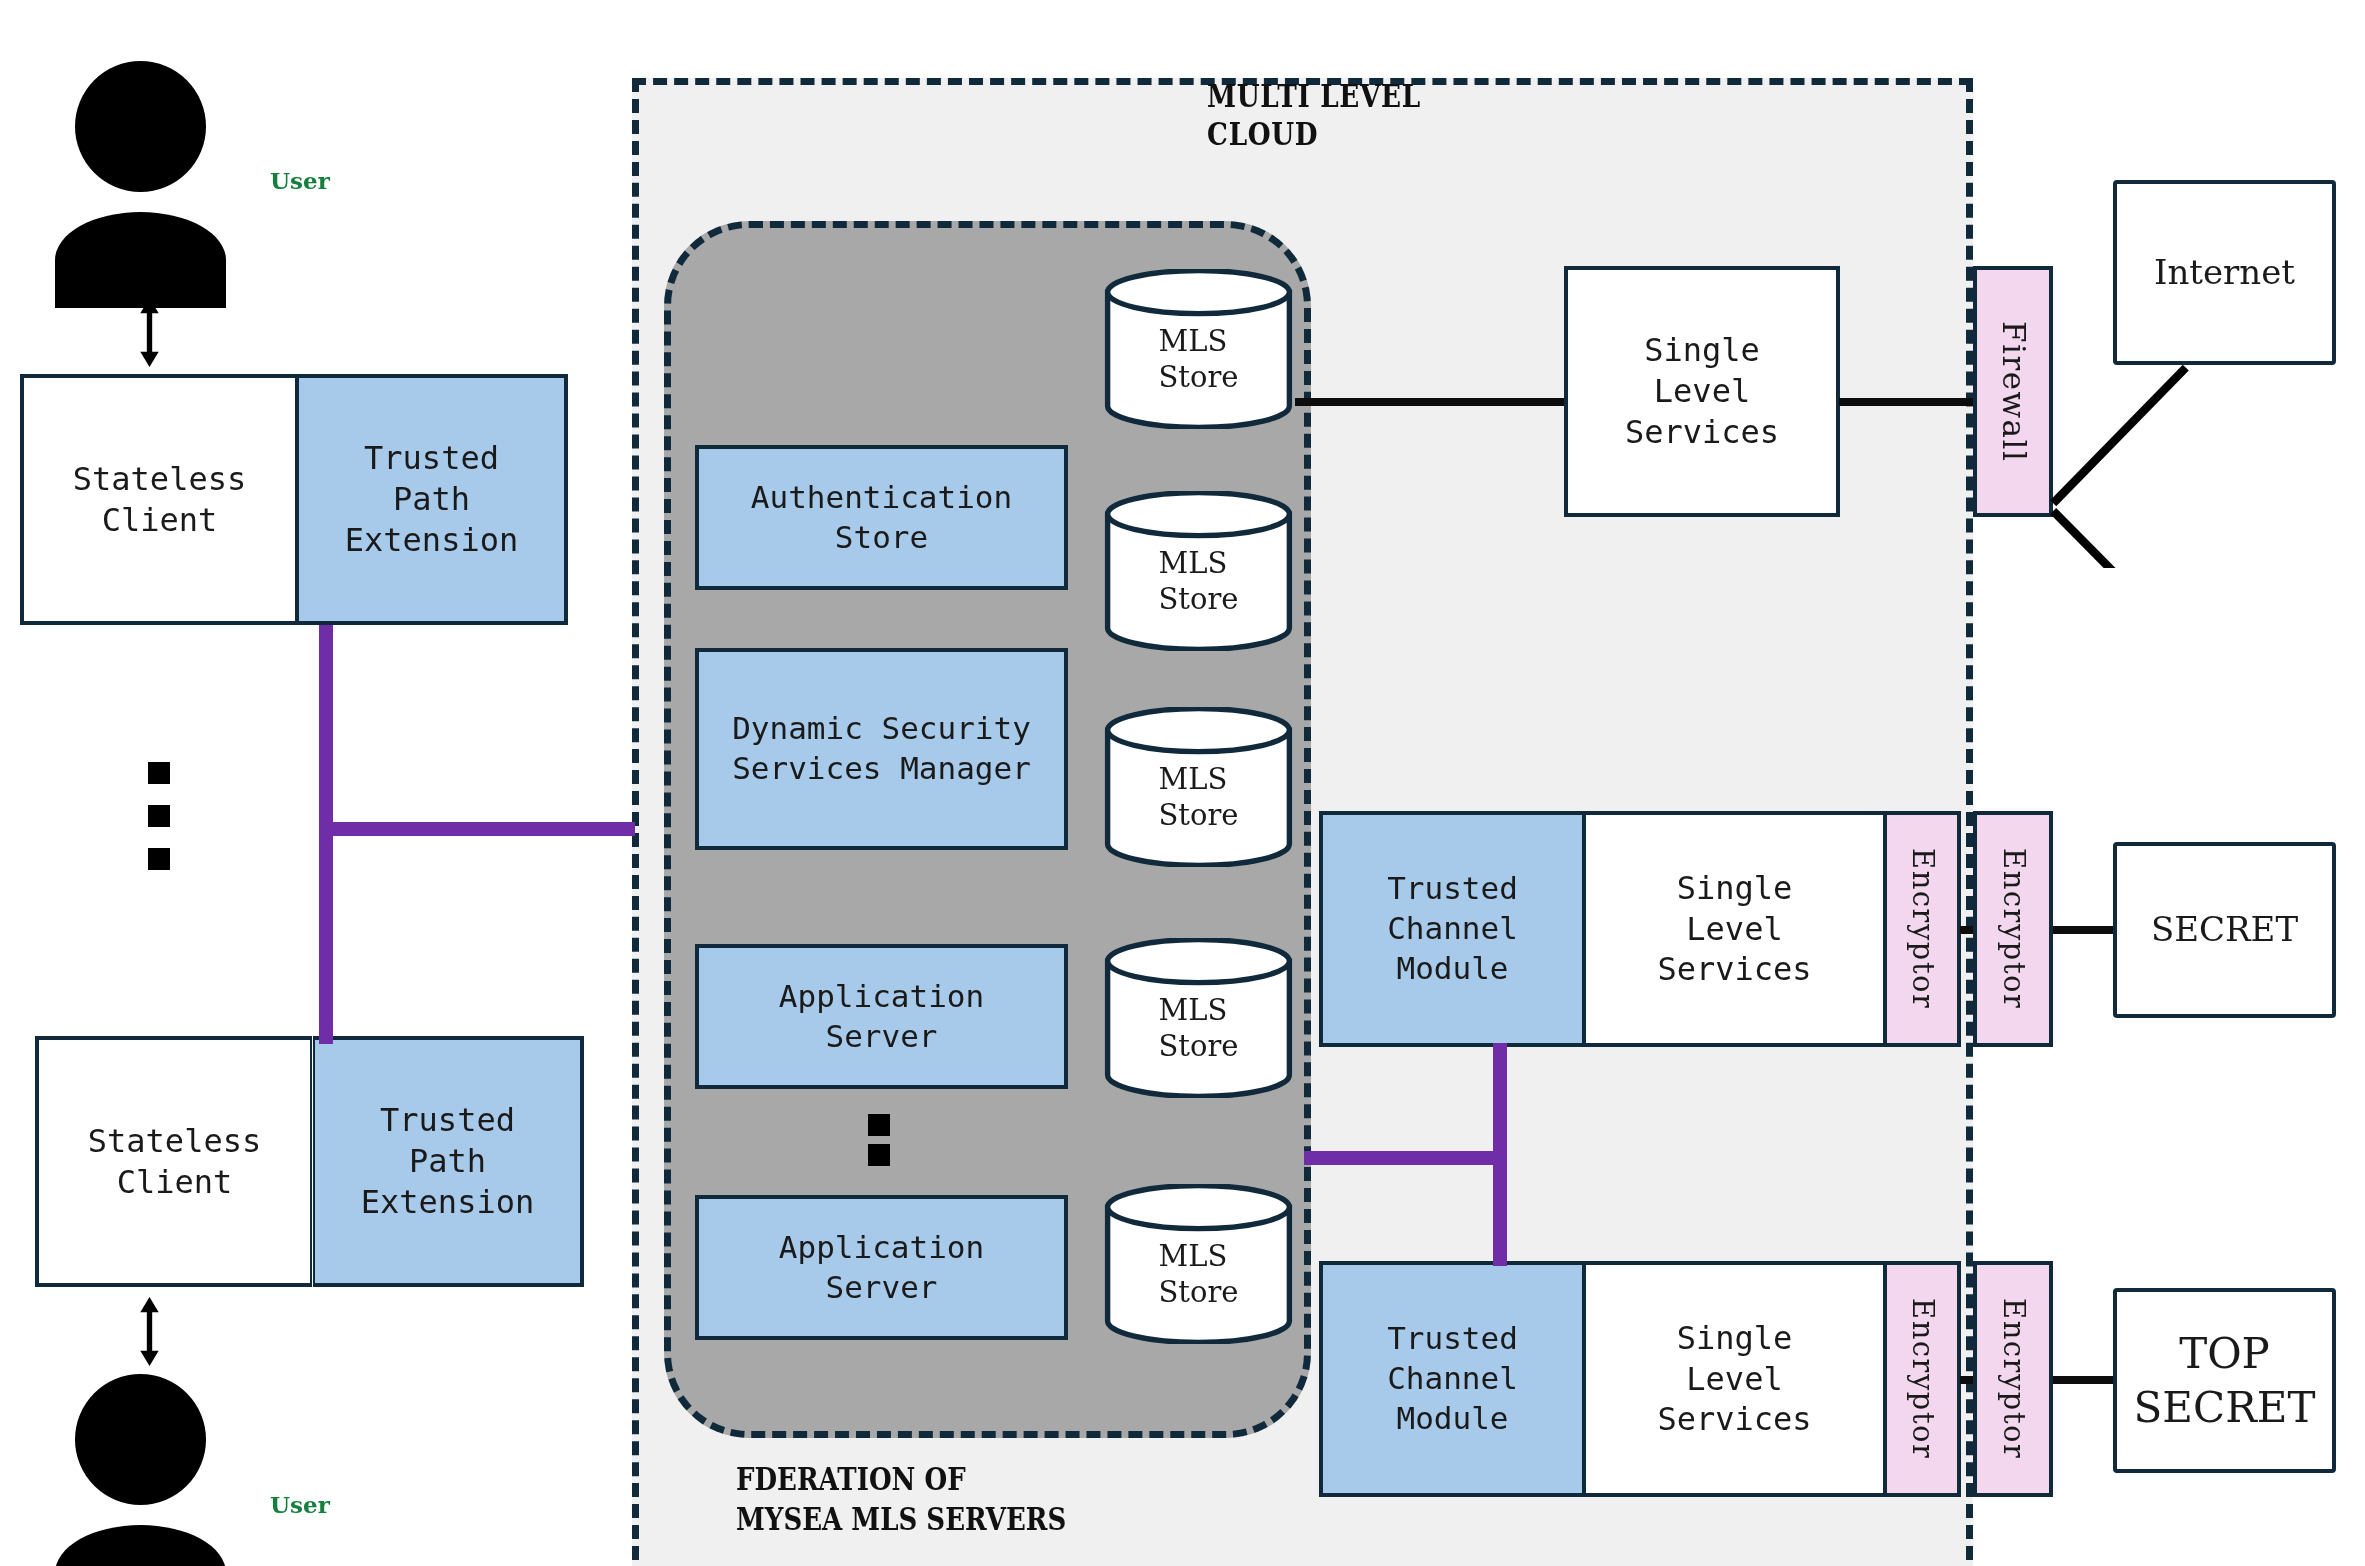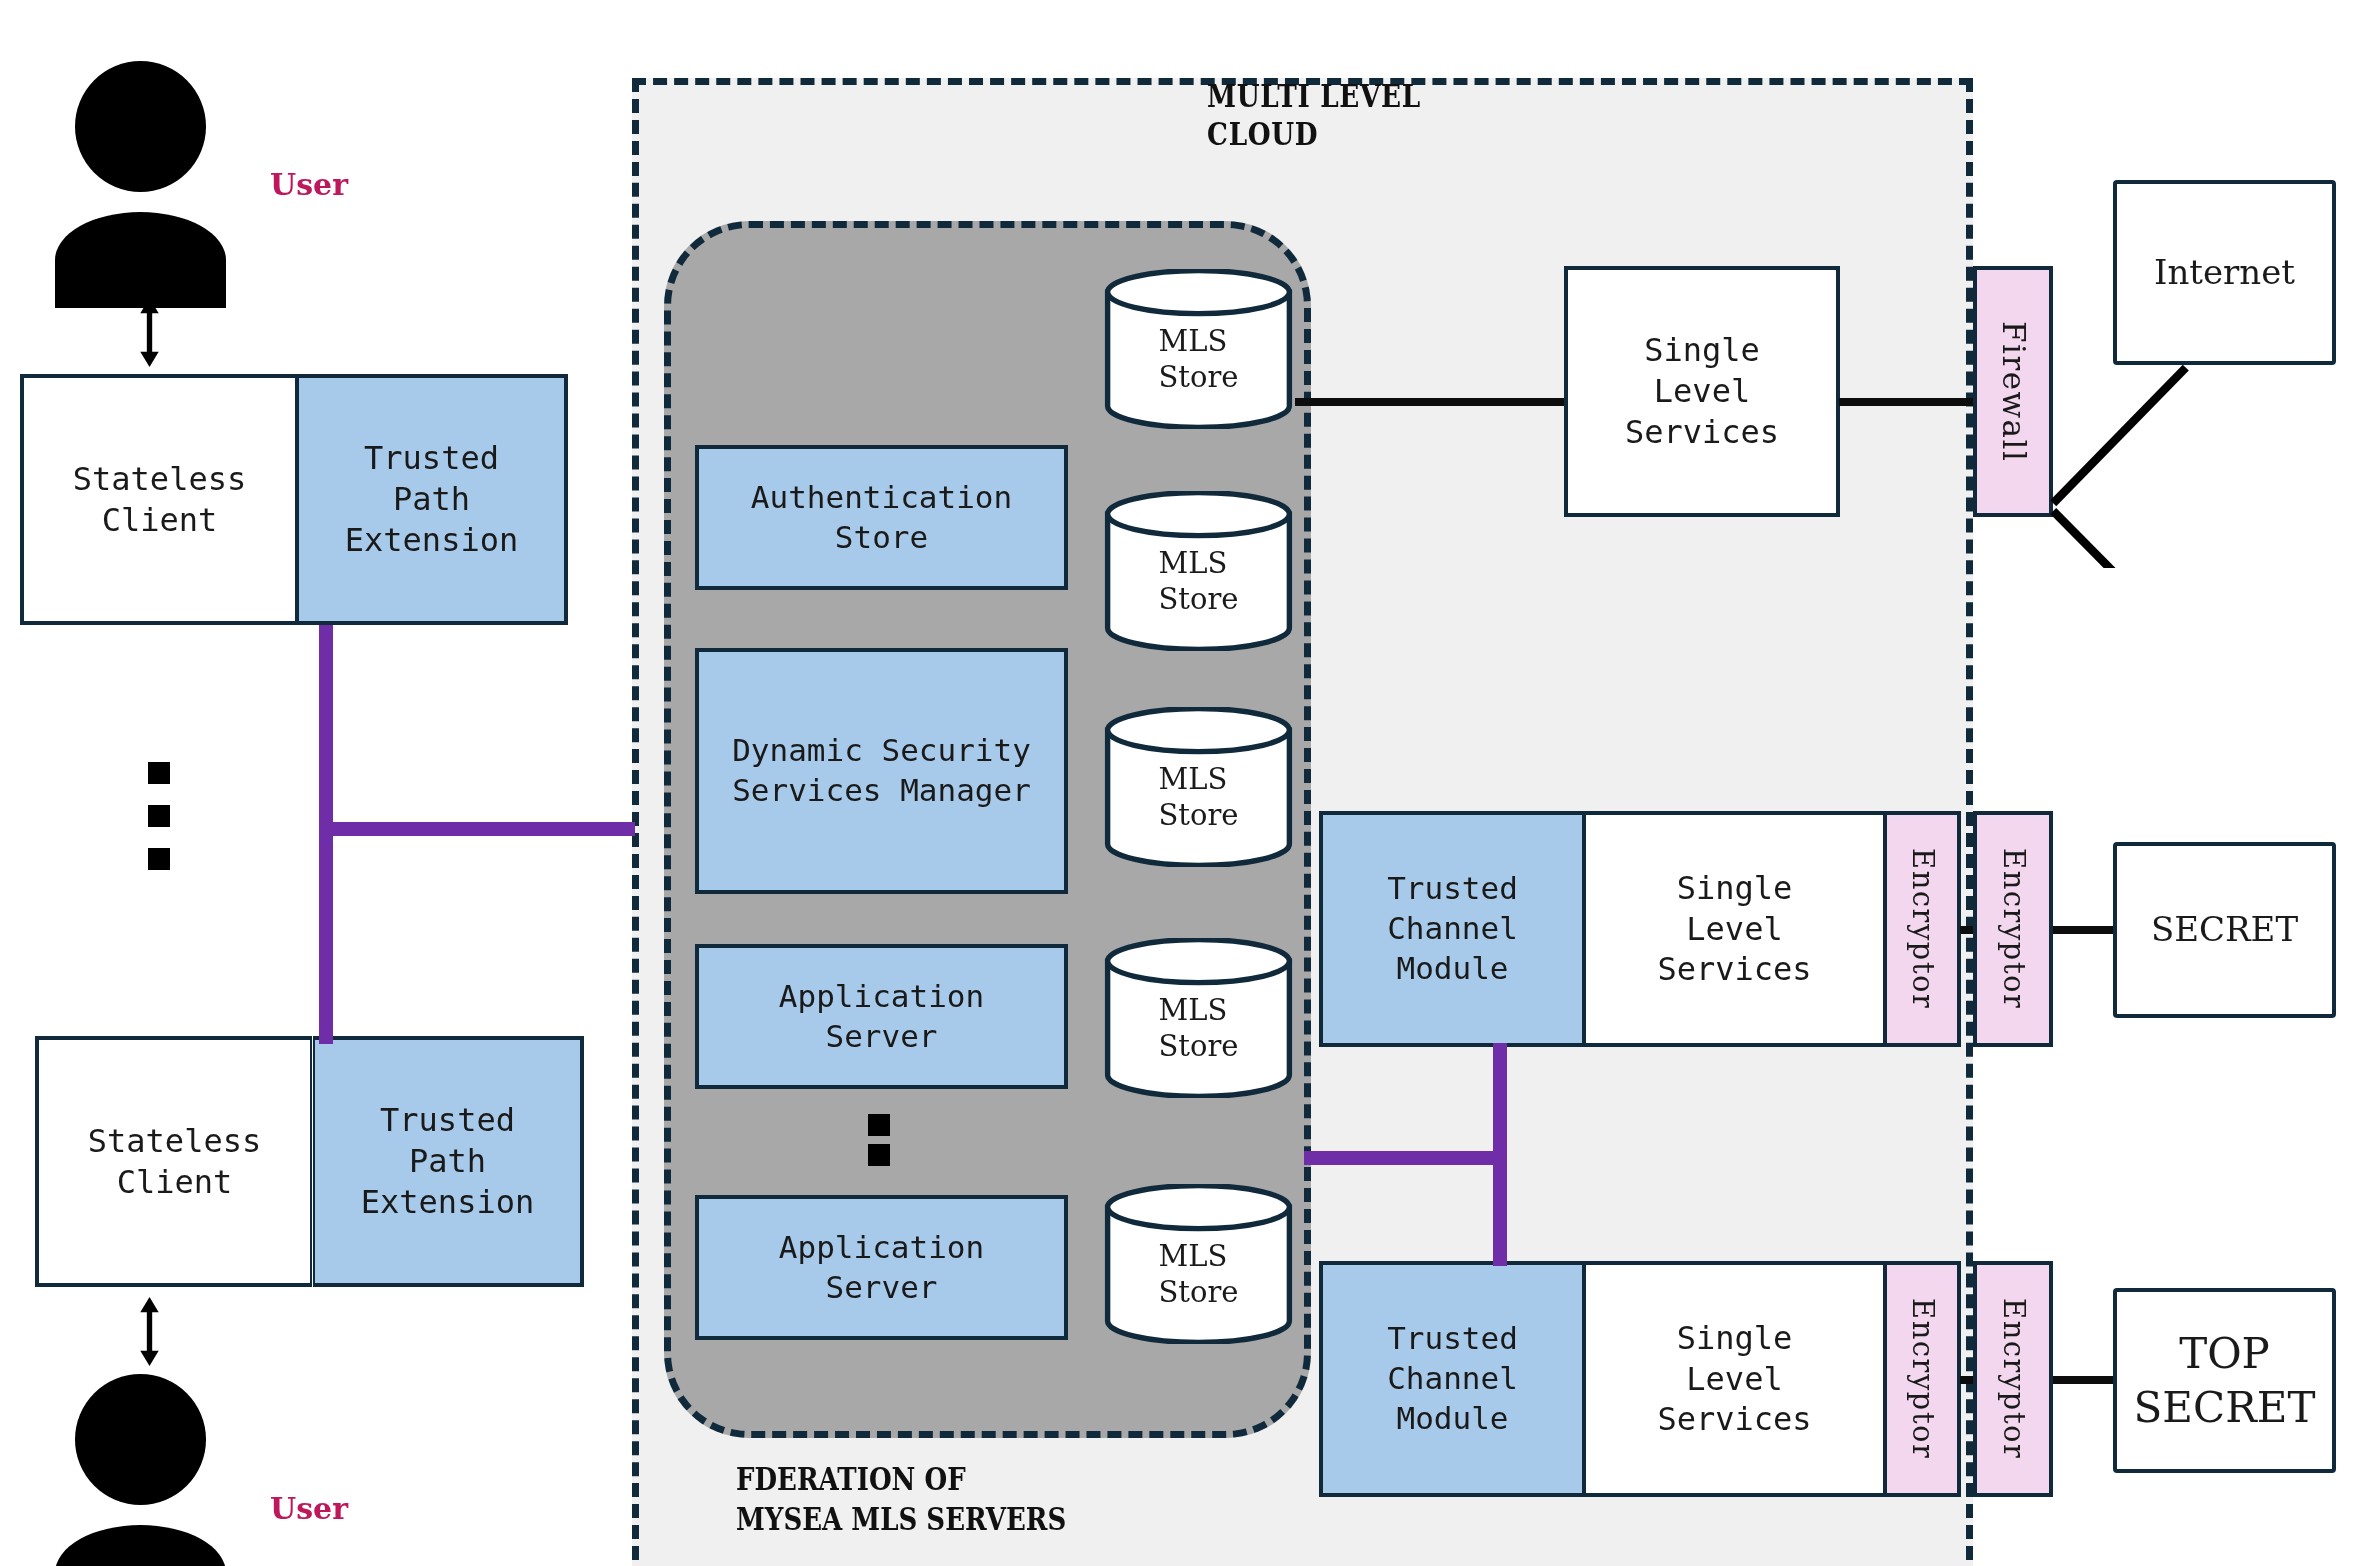--- a/index.html
+++ b/index.html
@@ -65,21 +65,21 @@
   .ln{position:absolute;background:#0d0d0d;}
   .ln-purple{position:absolute;background:#6f2da8;}
 
   
   .user{position:absolute;}
   .user .head{position:absolute;border-radius:50%;background:#000;}
   .user .body{position:absolute;background:#000;
               border-top-left-radius:100% 100%;border-top-right-radius:100% 100%;}
 
   .user-label{position:absolute;font-family:"DejaVu Serif","Liberation Serif",serif;
-              font-weight:700;font-size:30px;color:#be185d;}
+              font-weight:700;font-size:23px;color:#15803d;}
 
   
   .dot{position:absolute;background:#000;}
 
   
   .dblarrow{position:absolute;}
 </style>
 </head>
 <body>
 
@@ -156,21 +156,21 @@
 Store</div>
   <div class="cyl" style="left:1103px;top:447px;width:191px;height:160px;">
     <svg viewBox="0 0 248 208" preserveAspectRatio="none">
       <path d="M6 30 L6 178 A118 28 0 0 0 242 178 L242 30 Z" fill="#fff" stroke="#102a3c" stroke-width="7"></path>
       <ellipse cx="124" cy="30" rx="118" ry="28" fill="#fff" stroke="#102a3c" stroke-width="7"></ellipse>
     </svg>
     <div class="cyl-label lbl">MLS
 Store</div>
   </div>
 
-  <div class="node box blue t-mono lbl" style="left:695px;top:604px;width:373px;height:246px;font-size:31px;">Dynamic Security
+  <div class="node box blue t-mono lbl" style="left:695px;top:604px;width:373px;height:202px;font-size:31px;">Dynamic Security
 Services Manager</div>
   <div class="cyl" style="left:1103px;top:663px;width:191px;height:160px;">
     <svg viewBox="0 0 248 208" preserveAspectRatio="none">
       <path d="M6 30 L6 178 A118 28 0 0 0 242 178 L242 30 Z" fill="#fff" stroke="#102a3c" stroke-width="7"></path>
       <ellipse cx="124" cy="30" rx="118" ry="28" fill="#fff" stroke="#102a3c" stroke-width="7"></ellipse>
     </svg>
     <div class="cyl-label lbl">MLS
 Store</div>
   </div>
 

